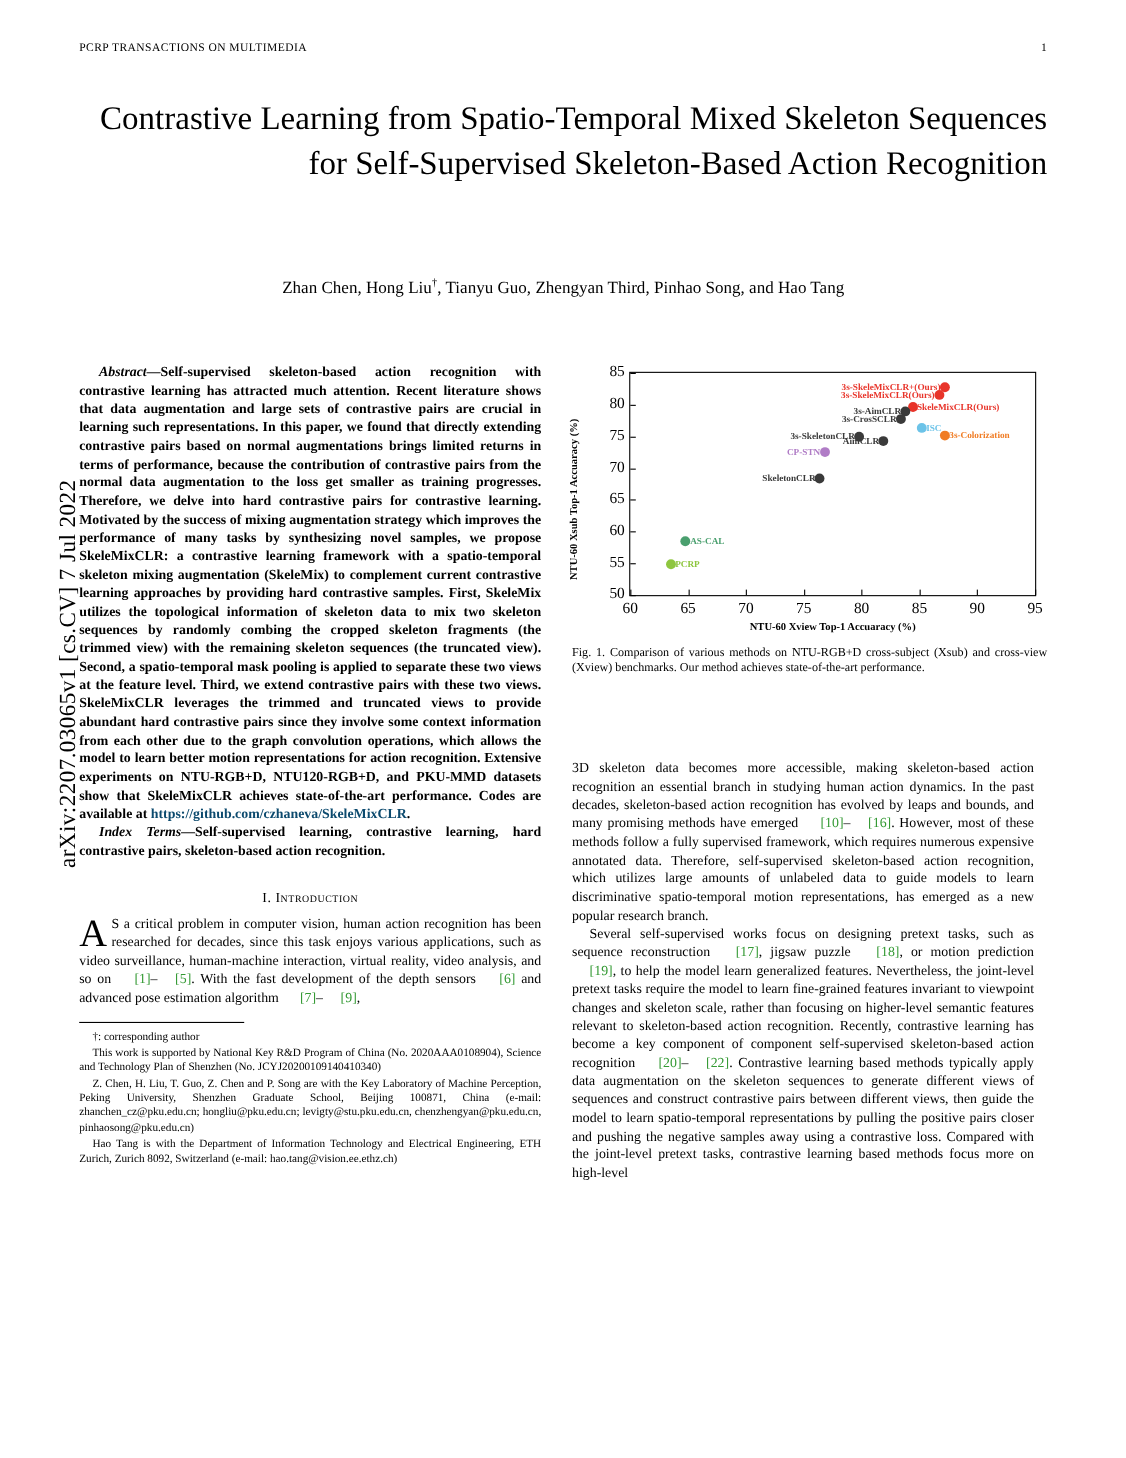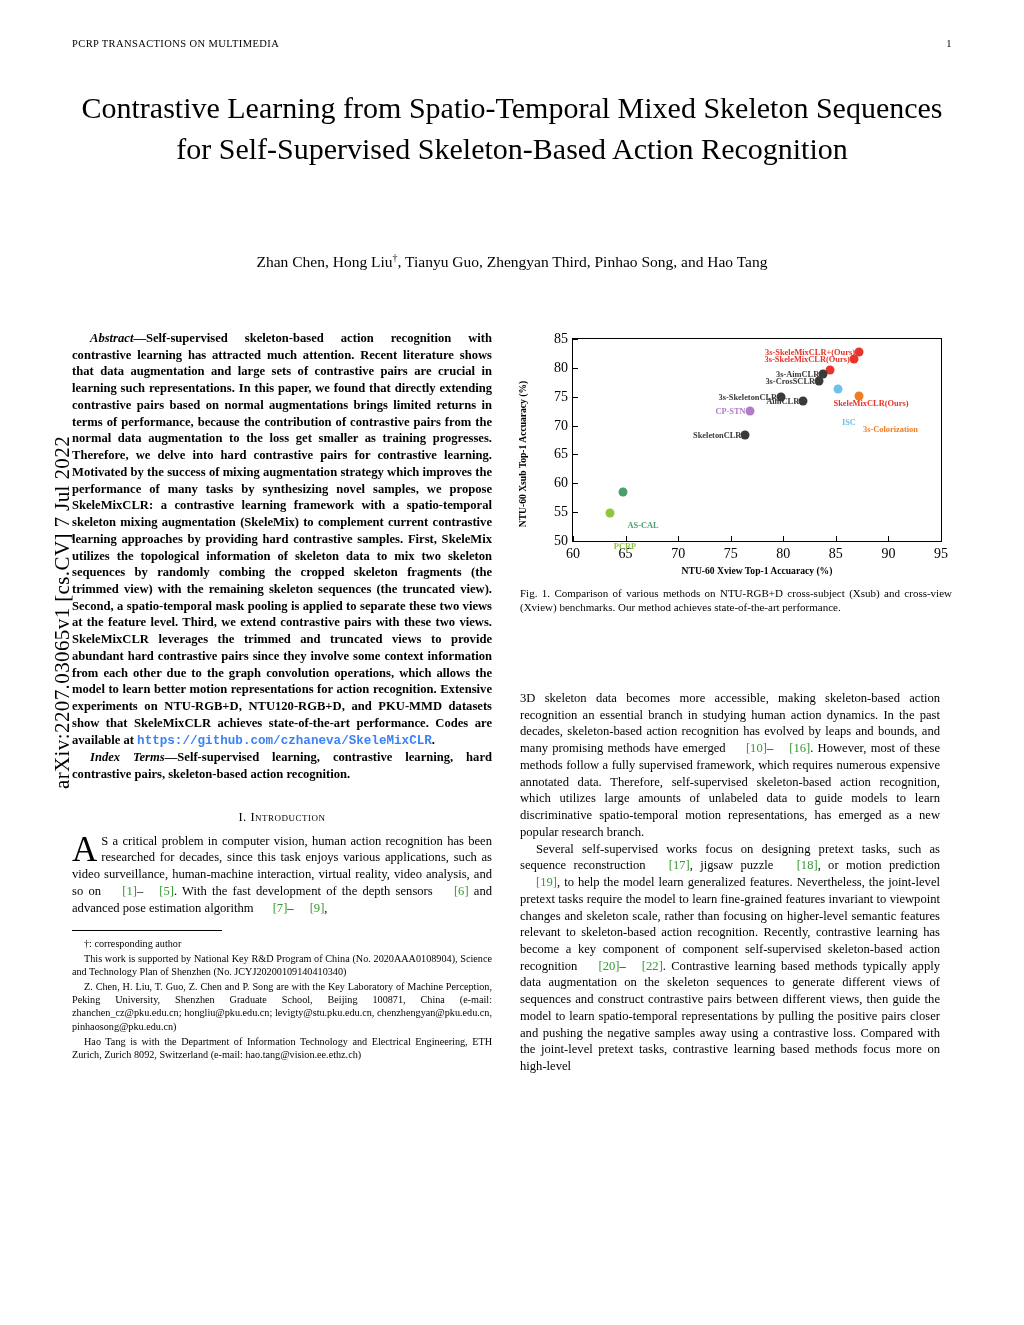--- a/index.html
+++ b/index.html
@@ -52,21 +52,21 @@
   }
   .runhead .left { font-family: "Liberation Serif", serif; }
   .runhead .right { font-family: "Liberation Serif", serif; }
 
   
   .title {
     position: absolute;
     left: 72px;
     top: 88px;
     width: 880px;
-    text-align: center;
+    text-align: right;
     font-size: 30px;
     line-height: 1.35;
     font-weight: 400;
   }
   .authors {
     position: absolute;
     left: 72px;
     top: 252px;
     width: 880px;
     text-align: center;
@@ -95,21 +95,21 @@
     font-style: italic;
     font-weight: bold;
   }
   .indexterms {
     font-weight: bold;
     text-align: justify;
     text-indent: 18px;
   }
   .indexterms .lead { font-style: italic; font-weight: bold; }
 
-  .link { color: #3b82f6; text-decoration: none; font-family: Liberation Mono, monospace; }
+  .link { color: #0c4a6e; text-decoration: none; }
   .cite { color: #339933; padding-left: 16px; }
 
   .sec-head {
     text-align: center;
     font-size: 12.6px;
     margin-top: 26px;
     margin-bottom: 7px;
     font-variant: small-caps;
     letter-spacing: 0.5px;
   }
@@ -211,21 +211,20 @@
     font-size: 8.4px;
     font-weight: bold;
     white-space: nowrap;
     transform: translate(-100%, -50%);
     padding-right: 4px;
   }
   .plabel.right {
     transform: translate(0, -50%);
     padding-right: 0;
     padding-left: 4px;
-    margin-top: 33px;
   }
 </style>
 </head>
 <body>
 
 <div class="page">
 
   <div class="arxiv-stamp">arXiv:2207.03065v1  [cs.CV]  7 Jul 2022</div>
 
   <div class="runhead">

